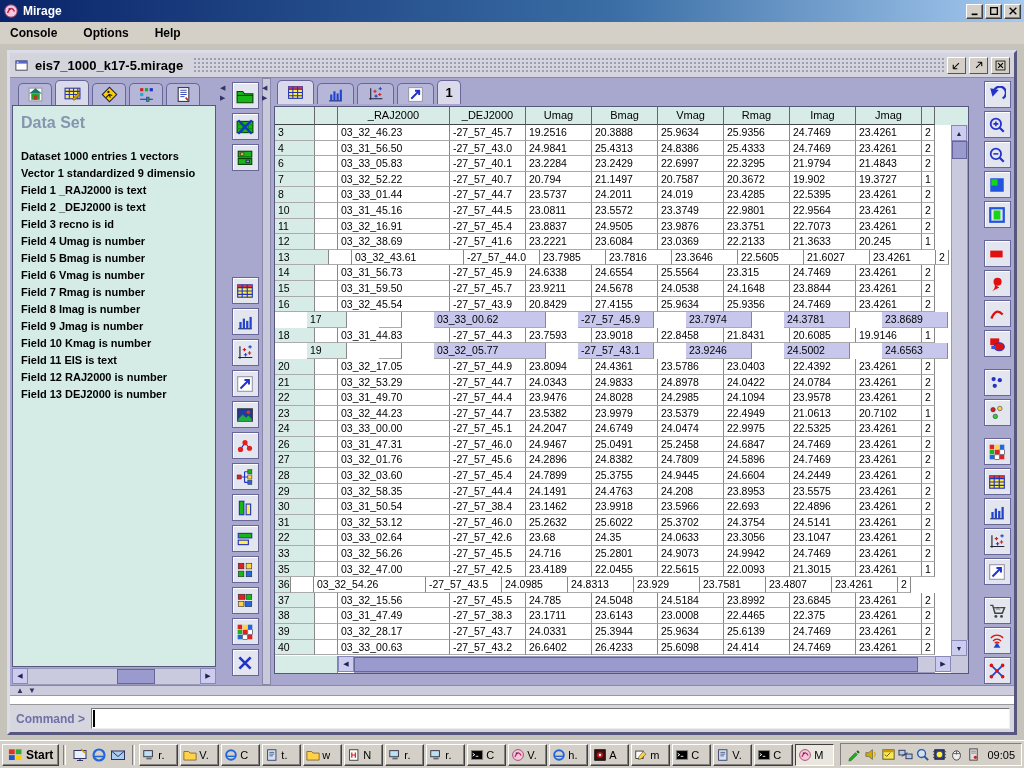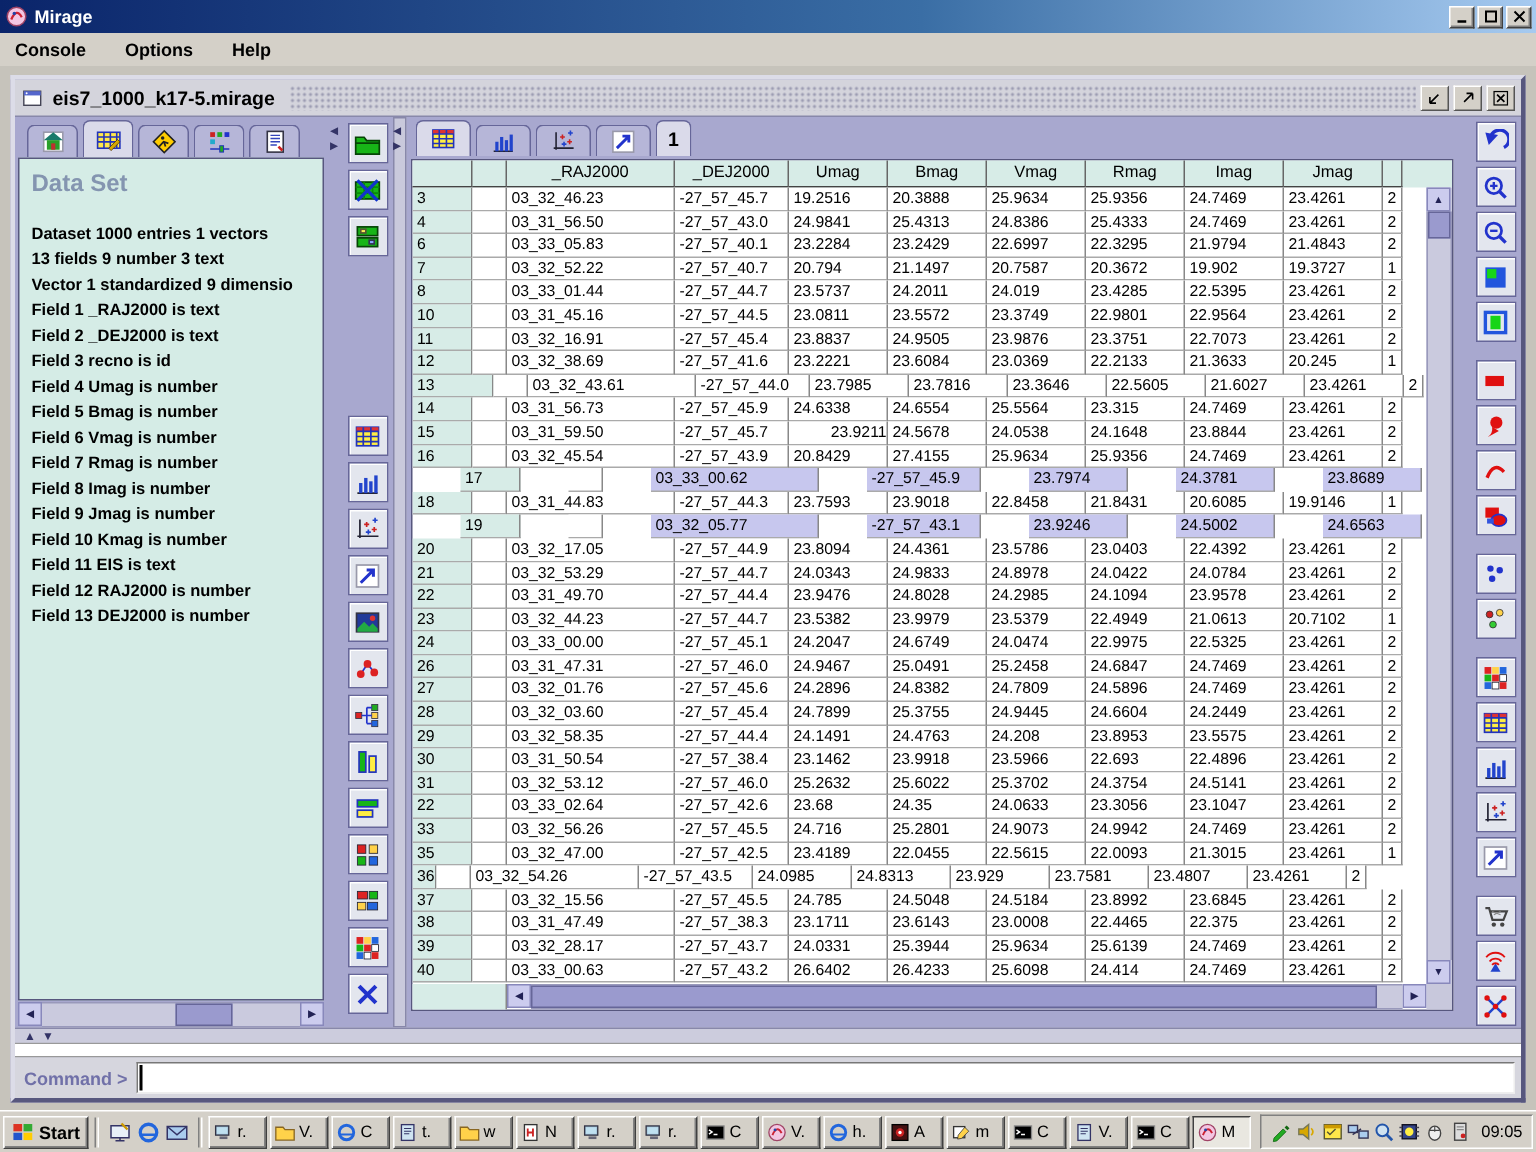--- a/index.html
+++ b/index.html
@@ -206,21 +206,20 @@
                   <rect x="3" y="1.5" width="10" height="13" fill="#fff" stroke="#334"></rect>
                   <path d="M5 4 h6 M5 6 h6 M5 8 h6 M5 10 h4" stroke="#3344bb" stroke-width="0.9"></path>
                   <path d="M10 11 l2.5 2.5" stroke="#cc2222" stroke-width="1.6"></path>
                 </svg>
               </span>
             </div>
           <div class="leftbody">
             <div class="lefthead">Data Set</div>
             <div id="left-lines">
                 <div class="lline">Dataset 1000 entries 1 vectors</div>
-                <div class="lline">13 fields 9 number 3 text</div>
                 <div class="lline">Vector 1 standardized 9 dimensio</div>
                 <div class="lline">Field 1 _RAJ2000  is text</div>
                 <div class="lline">Field 2 _DEJ2000  is text</div>
                 <div class="lline">Field 3 recno  is id</div>
                 <div class="lline">Field 4 Umag  is number</div>
                 <div class="lline">Field 5 Bmag  is number</div>
                 <div class="lline">Field 6 Vmag  is number</div>
                 <div class="lline">Field 7 Rmag  is number</div>
                 <div class="lline">Field 8 Imag  is number</div>
                 <div class="lline">Field 9 Jmag  is number</div>
@@ -550,21 +549,21 @@
                     <span class="tcell" style="width: 66px;">23.315</span>
                     <span class="tcell" style="width: 66px;">24.7469</span>
                     <span class="tcell" style="width: 66px;">23.4261</span>
                     <span class="tcell clipc" style="width: 13px;">2</span>
                   </div>
                   <div class="trow">
                     <span class="tcell rownum" style="width: 40px;">15</span>
                     <span class="tcell blankc" style="width: 23px;"></span>
                     <span class="tcell" style="width: 112px;">03_31_59.50</span>
                     <span class="tcell" style="width: 76px;">-27_57_45.7</span>
-                    <span class="tcell" style="width: 66px; text-align: right;">23.9211</span>
+                    <span class="tcell" style="width: 66px;">23.9211</span>
                     <span class="tcell" style="width: 66px;">24.5678</span>
                     <span class="tcell" style="width: 66px;">24.0538</span>
                     <span class="tcell" style="width: 66px;">24.1648</span>
                     <span class="tcell" style="width: 66px;">23.8844</span>
                     <span class="tcell" style="width: 66px;">23.4261</span>
                     <span class="tcell clipc" style="width: 13px;">2</span>
                   </div>
                   <div class="trow">
                     <span class="tcell rownum" style="width: 40px;">16</span>
                     <span class="tcell blankc" style="width: 23px;"></span>

